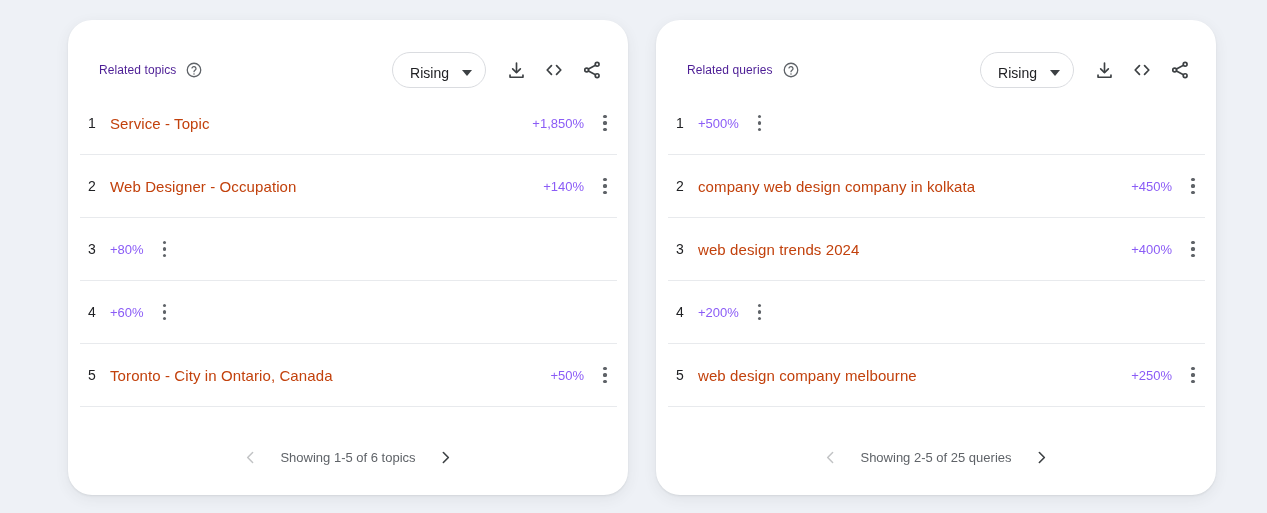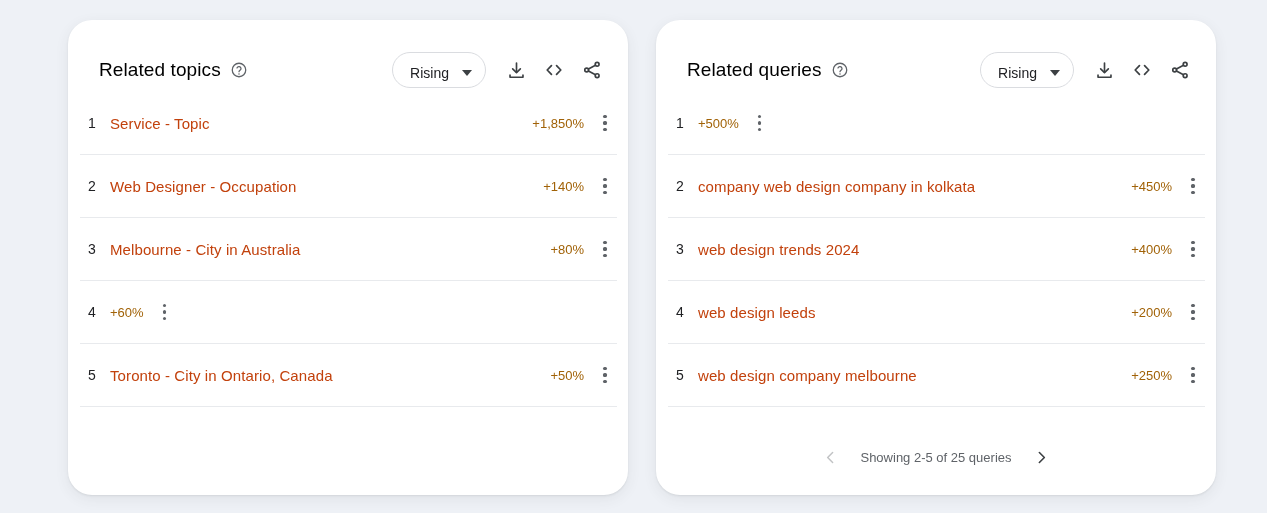--- a/index.html
+++ b/index.html
@@ -38,22 +38,22 @@
 
   
   .card-header {
     display: flex;
     align-items: center;
     padding: 28px 24px 0 31px;
     height: 72px;
     flex: 0 0 auto;
   }
   .card-title {
-    font-size: 19px;
-    color: #000000;
+    font-size: 12px;
+    color: #4c1d95;
     letter-spacing: .1px;
     white-space: nowrap;
   }
   .help-icon {
     margin-left: 9px;
     width: 18px;
     height: 18px;
     display: inline-flex;
     align-items: center;
     justify-content: center;
@@ -124,21 +124,21 @@
     font-size: 15px;
     color: #c2410c;
     letter-spacing: .1px;
     white-space: nowrap;
     overflow: hidden;
     text-overflow: ellipsis;
     flex: 1 1 auto;
   }
   .value {
     font-size: 13px;
-    color: #a16207;
+    color: #8b5cf6;
     margin-right: 10px;
     white-space: nowrap;
     flex: 0 0 auto;
   }
   .kebab {
     width: 22px;
     height: 30px;
     display: inline-flex;
     flex-direction: column;
     align-items: center;
@@ -237,21 +237,20 @@
           <span class="label">Web Designer - Occupation</span>
           <span class="value">+140%</span>
           <span class="kebab">
             <i></i>
             <i></i>
             <i></i>
           </span>
         </div>
         <div class="row">
           <span class="rank">3</span>
-          <span class="label">Melbourne - City in Australia</span>
           <span class="value">+80%</span>
           <span class="kebab">
             <i></i>
             <i></i>
             <i></i>
           </span>
         </div>
         <div class="row">
           <span class="rank">4</span>
           <span class="value">+60%</span>
@@ -264,20 +263,33 @@
         <div class="row">
           <span class="rank">5</span>
           <span class="label">Toronto - City in Ontario, Canada</span>
           <span class="value">+50%</span>
           <span class="kebab">
             <i></i>
             <i></i>
             <i></i>
           </span>
         </div>
+      </div>
+      <div class="card-footer">
+        <span class="chev disabled">
+          <svg width="17" height="17" viewBox="0 0 24 24" fill="none" stroke="#5f6368" stroke-width="2.1" stroke-linecap="round" stroke-linejoin="round">
+            <path d="M15 5 8 12l7 7"></path>
+          </svg>
+        </span>
+        <span class="pager-text">Showing 1-5 of 6 topics</span>
+        <span class="chev">
+          <svg width="17" height="17" viewBox="0 0 24 24" fill="none" stroke="#3c4043" stroke-width="2.3" stroke-linecap="round" stroke-linejoin="round">
+            <path d="M9 5l7 7-7 7"></path>
+          </svg>
+        </span>
       </div>
     </div>
     <div class="card">
       <div class="card-header">
         <span class="card-title">Related queries</span>
         <span class="help-icon">
           <svg width="18" height="18" viewBox="0 0 24 24" fill="none" stroke="#5f6368" stroke-width="1.7">
             <circle cx="12" cy="12" r="9"></circle>
             <path d="M9.3 9.2a2.8 2.8 0 0 1 5.4 1c0 1.9-2.7 2.2-2.7 4" stroke-linecap="round"></path>
             <circle cx="12" cy="17.4" r="1" fill="#5f6368" stroke="none"></circle>
@@ -338,21 +350,20 @@
           <span class="label">web design trends 2024</span>
           <span class="value">+400%</span>
           <span class="kebab">
             <i></i>
             <i></i>
             <i></i>
           </span>
         </div>
         <div class="row">
           <span class="rank">4</span>
-          <span class="label">web design leeds</span>
           <span class="value">+200%</span>
           <span class="kebab">
             <i></i>
             <i></i>
             <i></i>
           </span>
         </div>
         <div class="row">
           <span class="rank">5</span>
           <span class="label">web design company melbourne</span>

